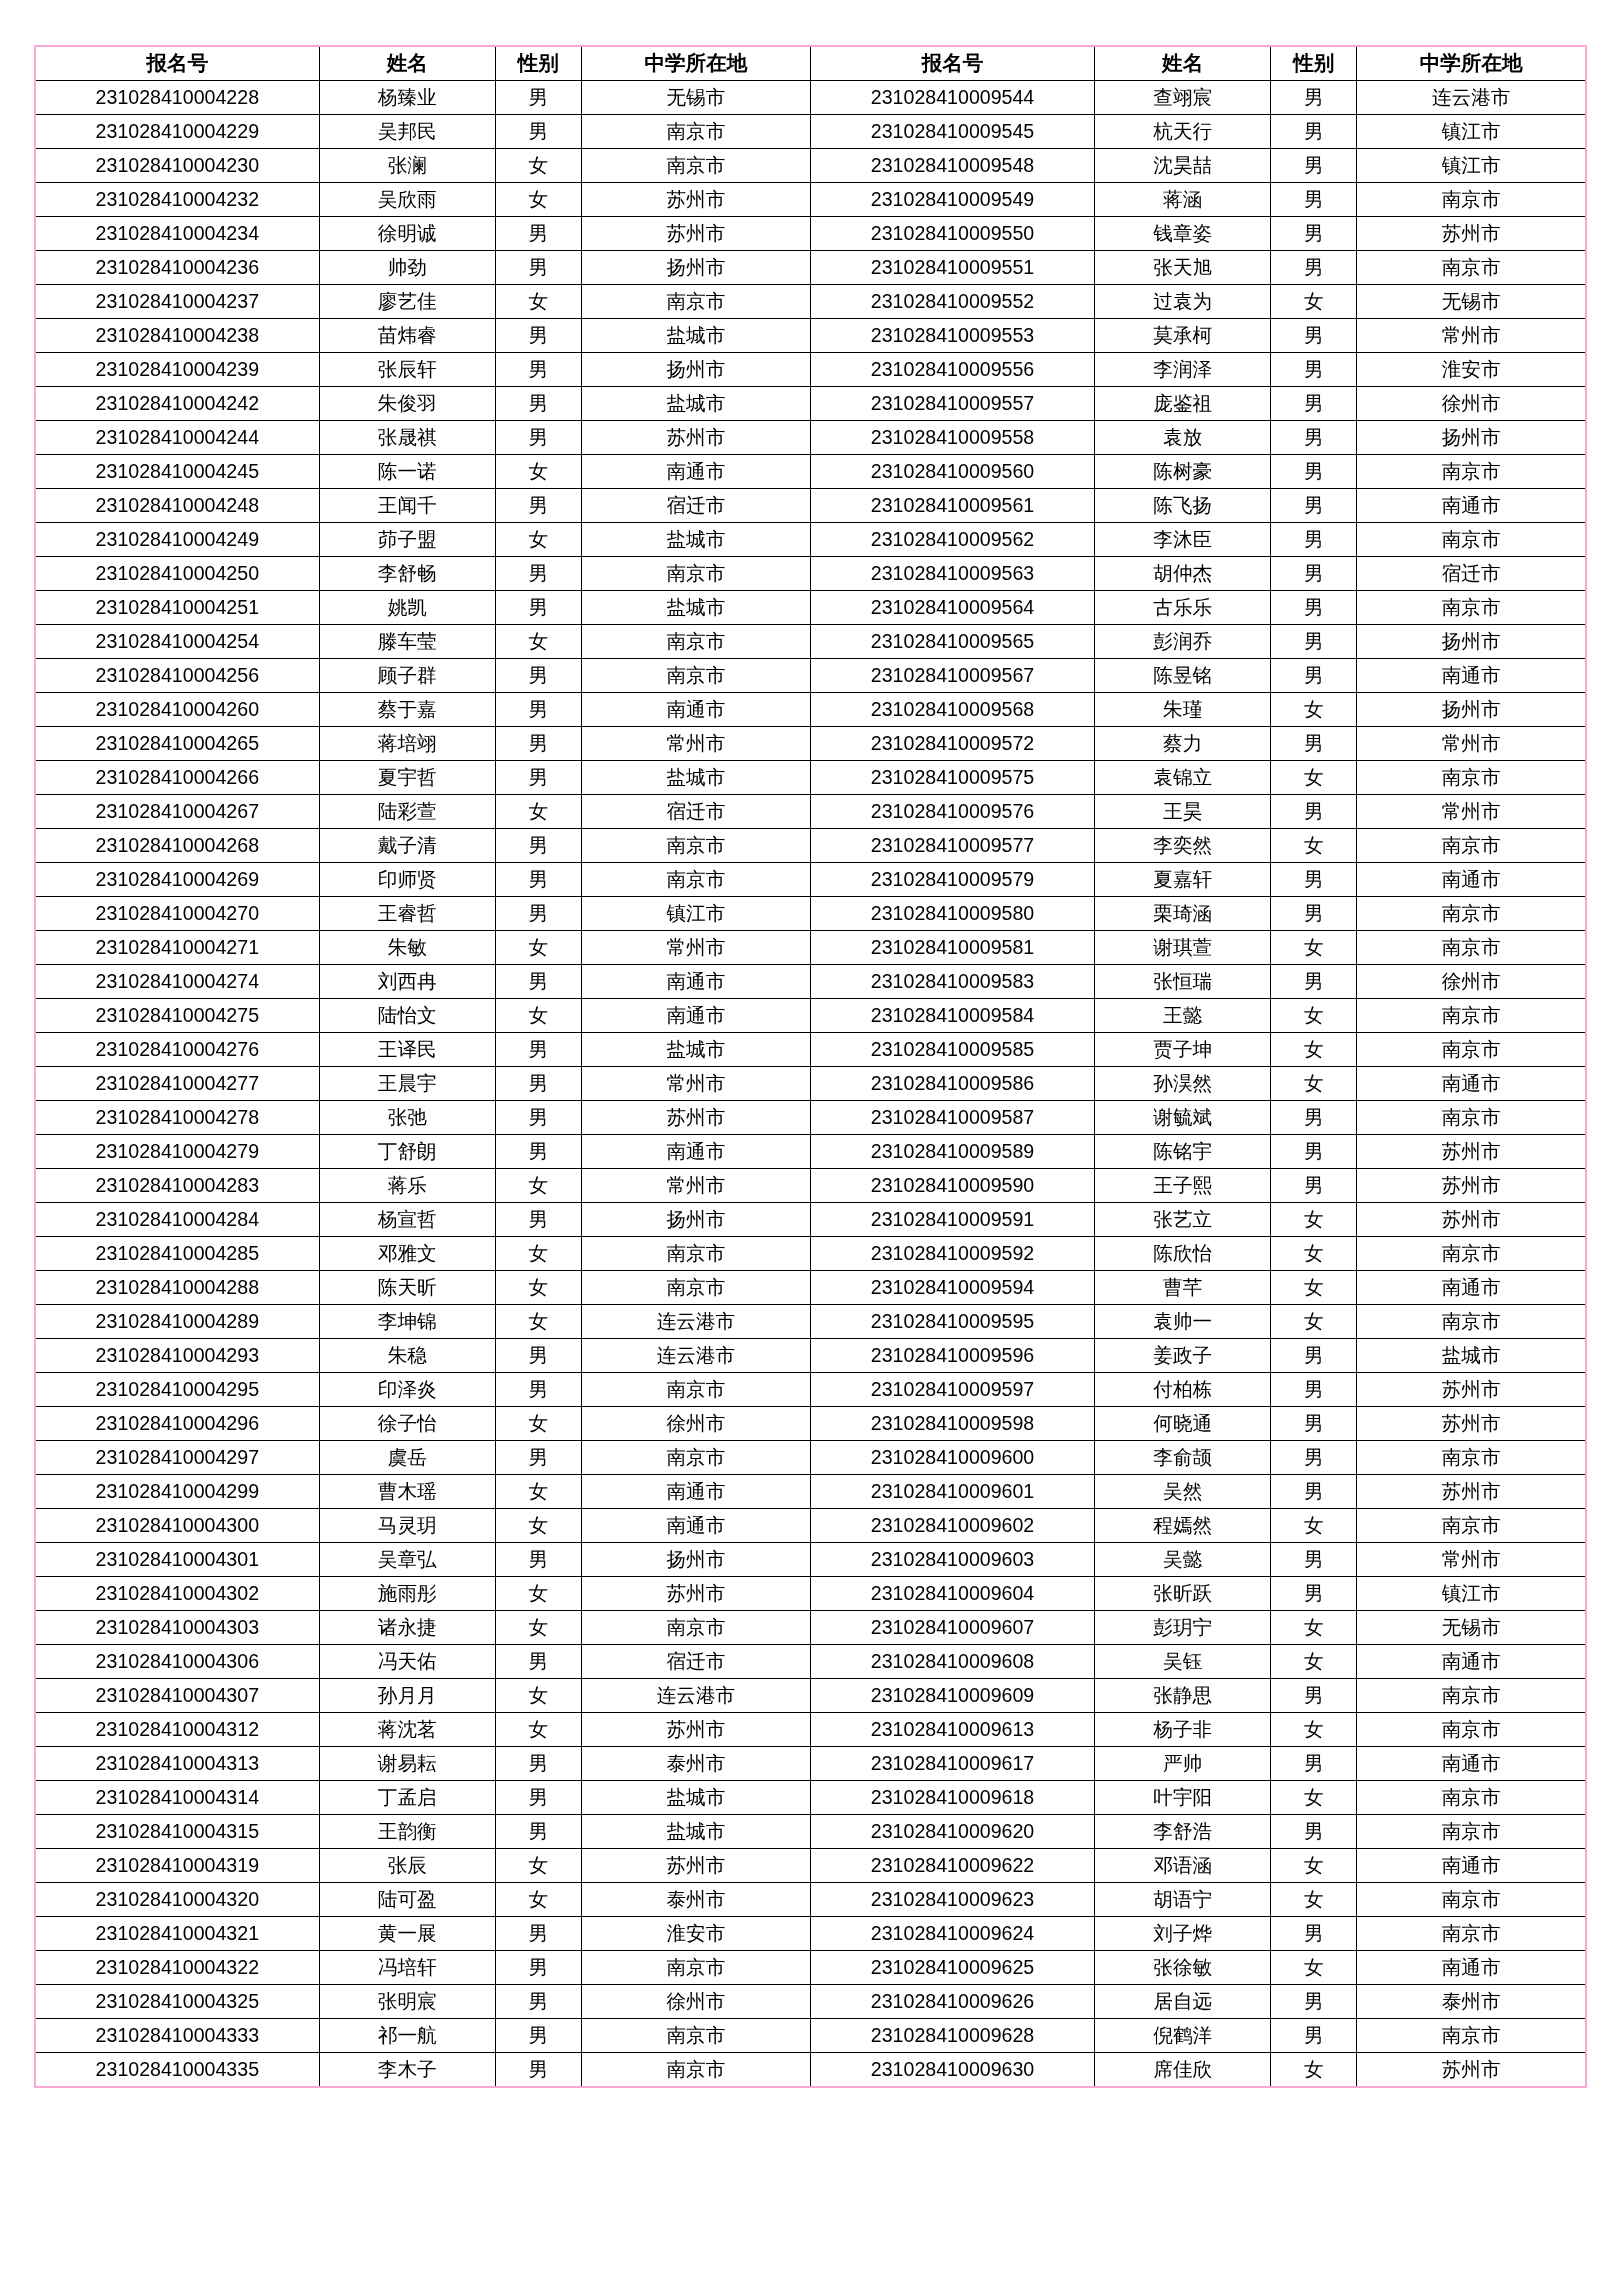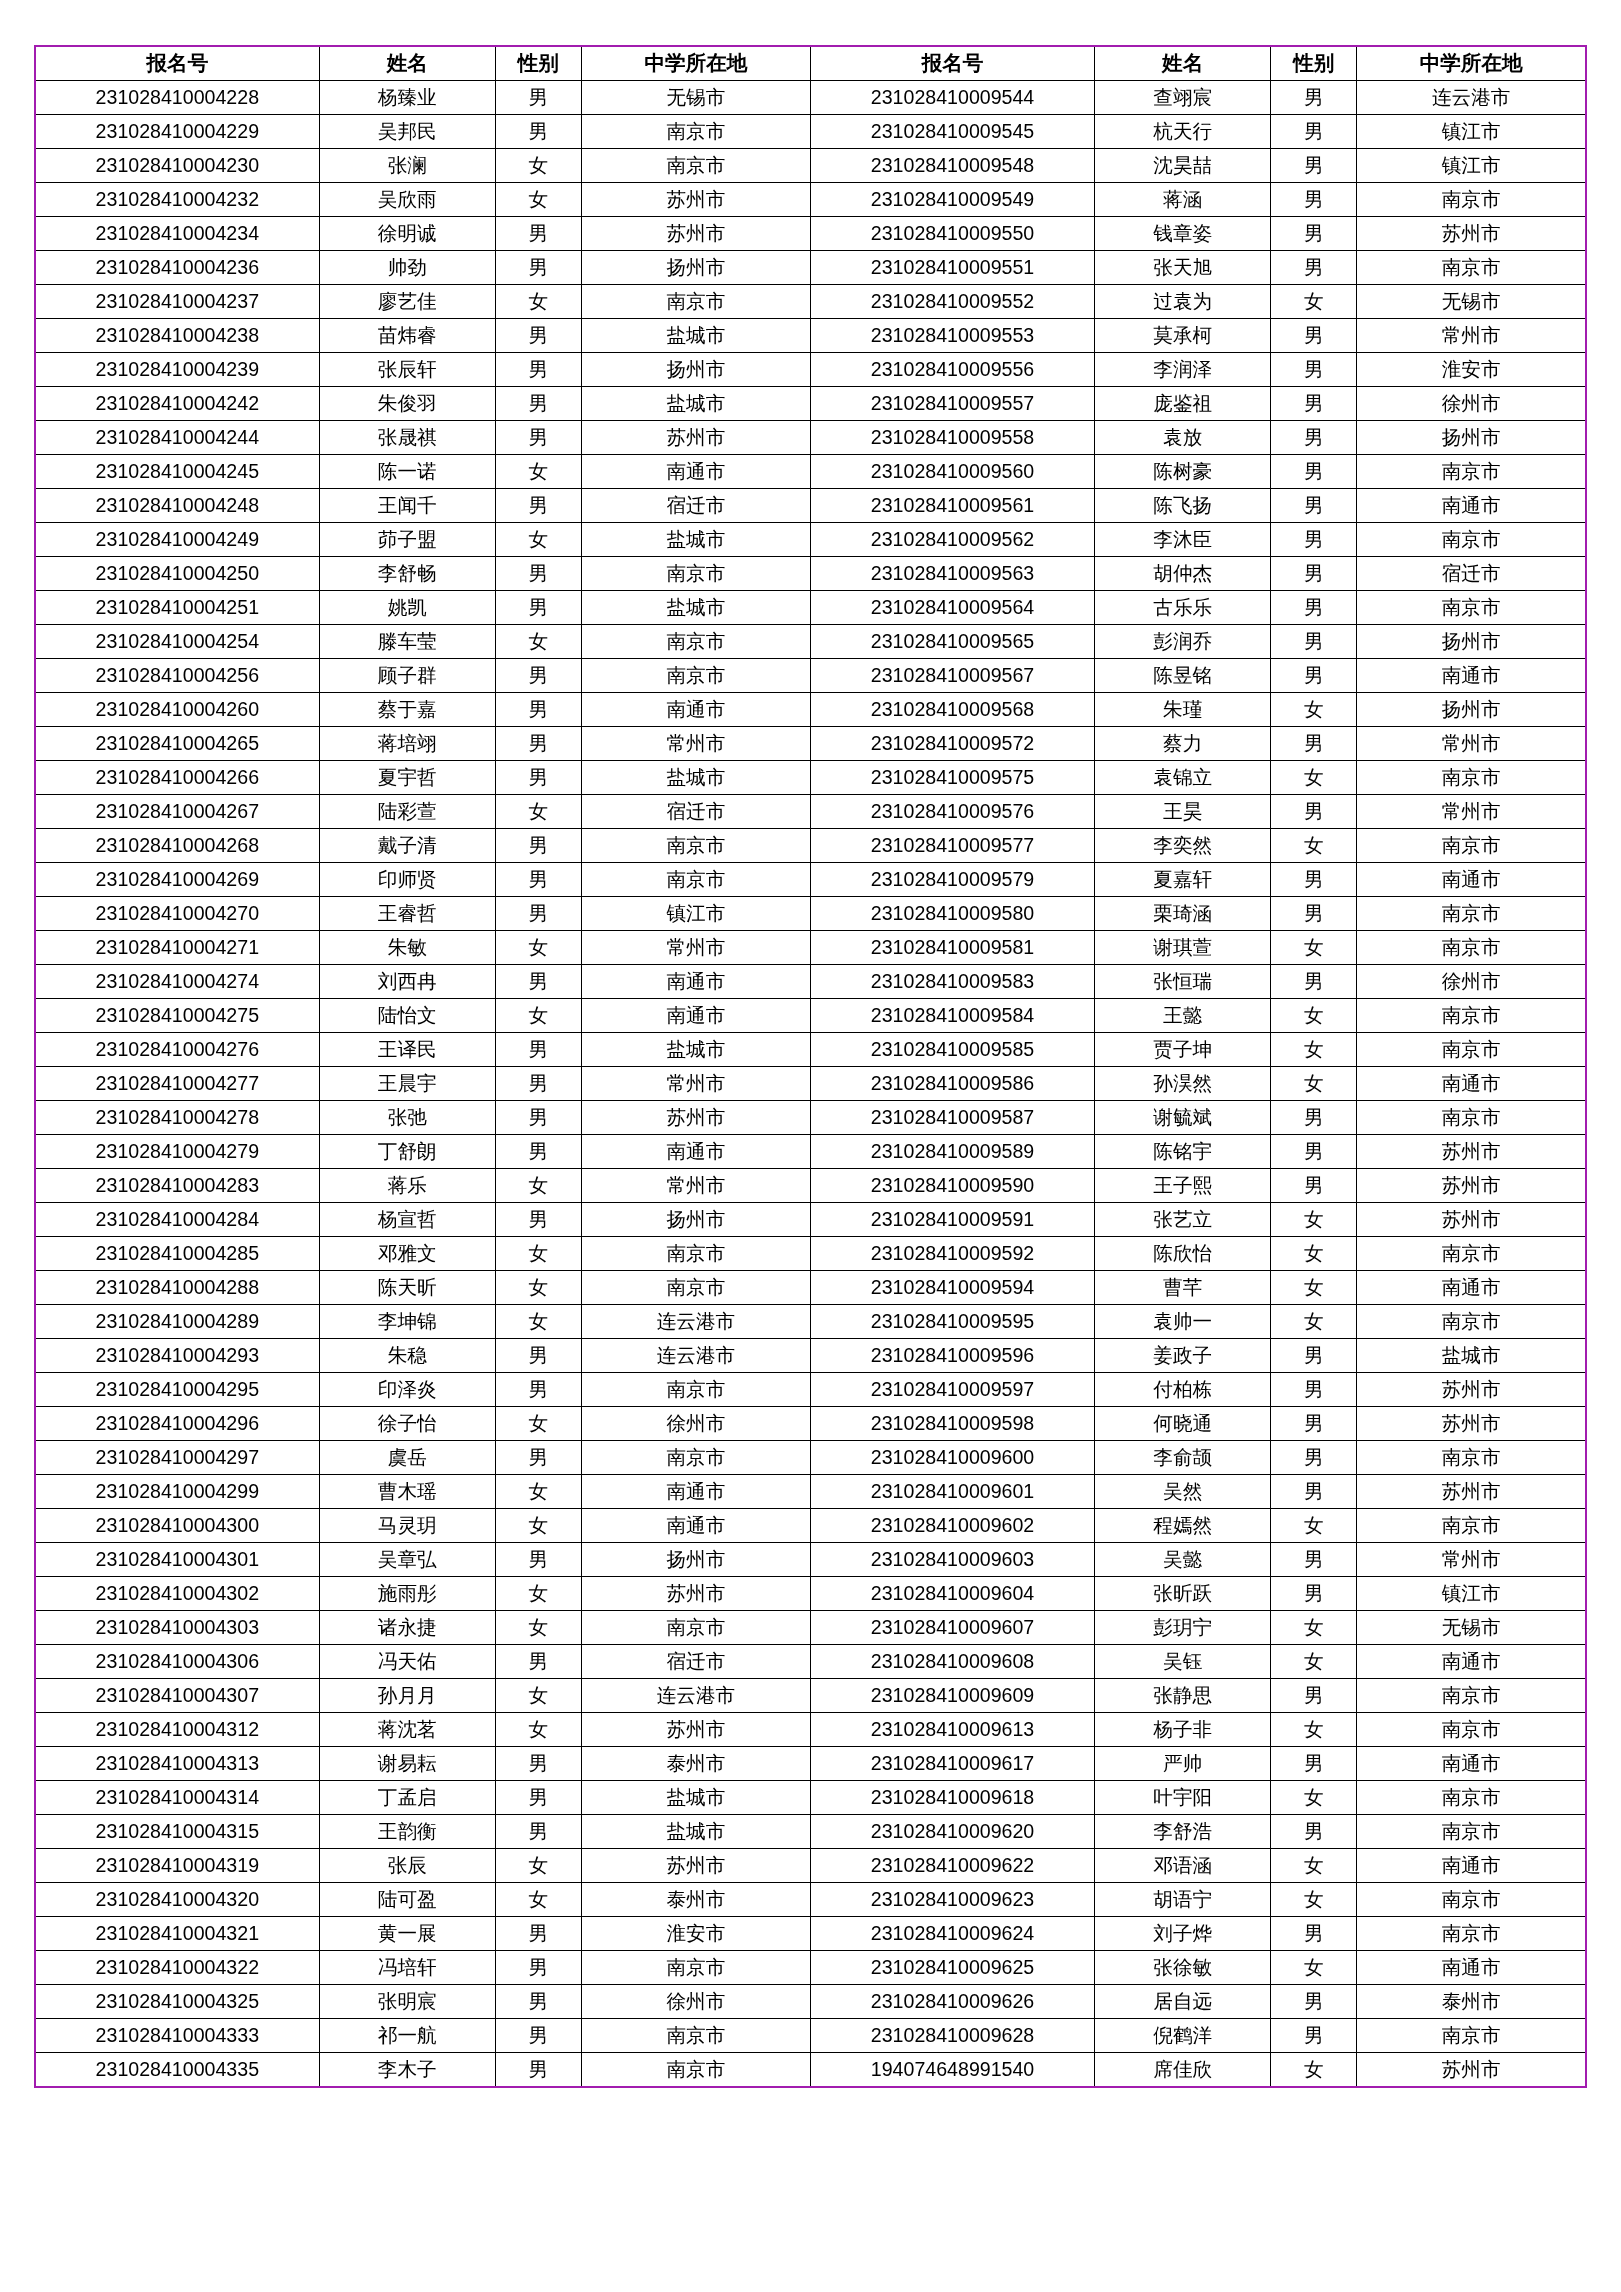--- a/index.html
+++ b/index.html
@@ -17,21 +17,21 @@
   .page {
     position: absolute;
     top: 45px;
     left: 34px;
     width: 1553px;
   }
   table.roster {
     border-collapse: collapse;
     table-layout: fixed;
     width: 1553px;
-    border: 2px solid #a21caf;
+    border: 2px solid #f9a8d4;
   }
   table.roster th,
   table.roster td {
     border: 1px solid #000000;
     text-align: center;
     vertical-align: middle;
     height: 33px;
     padding: 0 2px;
     font-size: 19.6px;
     line-height: 1.1;
@@ -653,21 +653,21 @@
           <td>231028410009628</td>
           <td>倪鹤洋</td>
           <td>男</td>
           <td>南京市</td>
         </tr>
         <tr>
           <td>231028410004335</td>
           <td>李木子</td>
           <td>男</td>
           <td>南京市</td>
-          <td>194074648991540</td>
+          <td>231028410009630</td>
           <td>席佳欣</td>
           <td>女</td>
           <td>苏州市</td>
         </tr>
       </tbody>
   </table>
 </div>
 
 
 </body></html>

